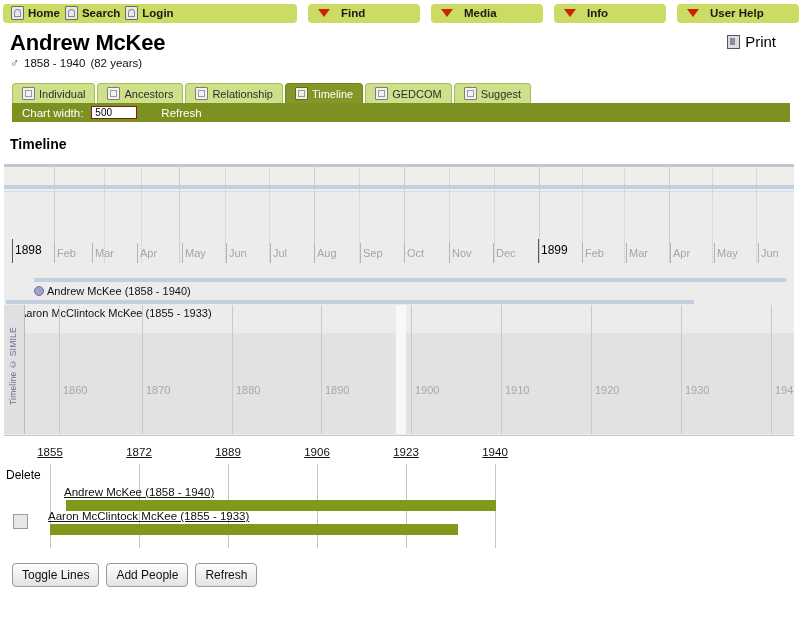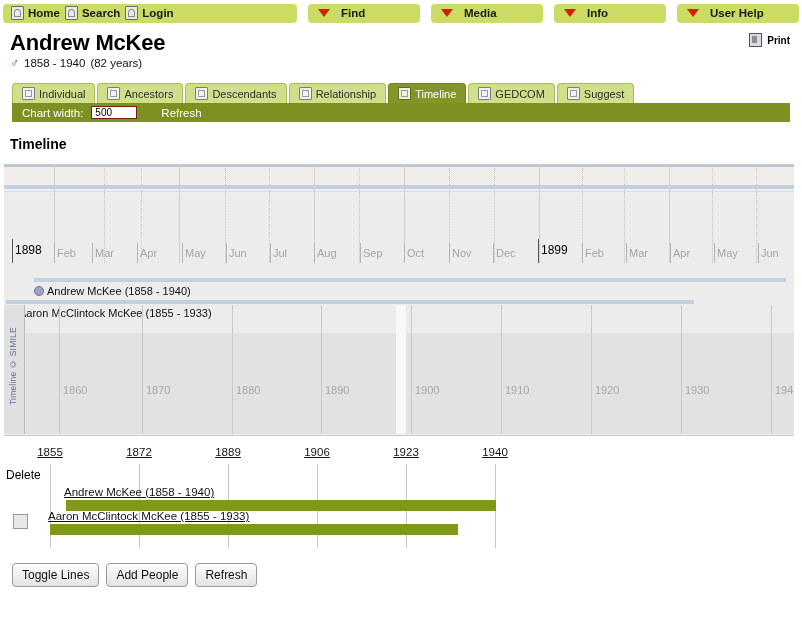--- a/index.html
+++ b/index.html
@@ -28,22 +28,22 @@
   .tri{
     width:0;height:0;border-left:6px solid transparent;border-right:6px solid transparent;
     border-top:8px solid #cc2200;display:inline-block;margin-right:6px;
   }
   
   .titlewrap{position:relative;padding:6px 14px 0 10px;}
   h1.pname{font-size:22px;font-weight:bold;margin:0;letter-spacing:-0.2px;line-height:24px;}
   .subline{font-size:11.5px;color:#111;margin-top:1px;display:flex;align-items:center;gap:5px;}
   .msym{color:#3b3b8f;font-size:12px;}
   .printbox{
-    position:absolute;right:12px;top:8px;display:flex;align-items:center;gap:5px;
-    font-size:10px;font-weight:bold;cursor:pointer;
+    position:absolute;right:26px;top:8px;display:flex;align-items:center;gap:5px;
+    font-size:15px;font-weight:normal;cursor:pointer;
   }
   .printicon{
     width:11px;height:12px;border:1px solid #555;background:#dcdcdc;display:inline-block;position:relative;
   }
   .printicon::after{content:"";position:absolute;left:2px;top:2px;width:5px;height:7px;background:#8c8c9c;}
   
   .tabsrow{display:flex;align-items:flex-end;margin:12px 0 0 12px;height:21px;gap:2px;}
   .tab{
     background:#cfe08a;border:1px solid #aabb5e;border-bottom:none;border-radius:4px 4px 0 0;
     height:20px;display:flex;align-items:center;gap:4px;padding:0 9px;font-size:11px;color:#2e2e2e;
@@ -180,24 +180,20 @@
 </div>
 
 <div class="tabsrow">
   <div class="tab">
     <span class="tabicon"></span>
     <span>Individual</span>
   </div>
   <div class="tab">
     <span class="tabicon"></span>
     <span>Ancestors</span>
-  </div>
-  <div class="tab">
-    <span class="tabicon"></span>
-    <span>Descendants</span>
   </div>
   <div class="tab">
     <span class="tabicon"></span>
     <span>Relationship</span>
   </div>
   <div class="tab active">
     <span class="tabicon"></span>
     <span>Timeline</span>
   </div>
   <div class="tab">

